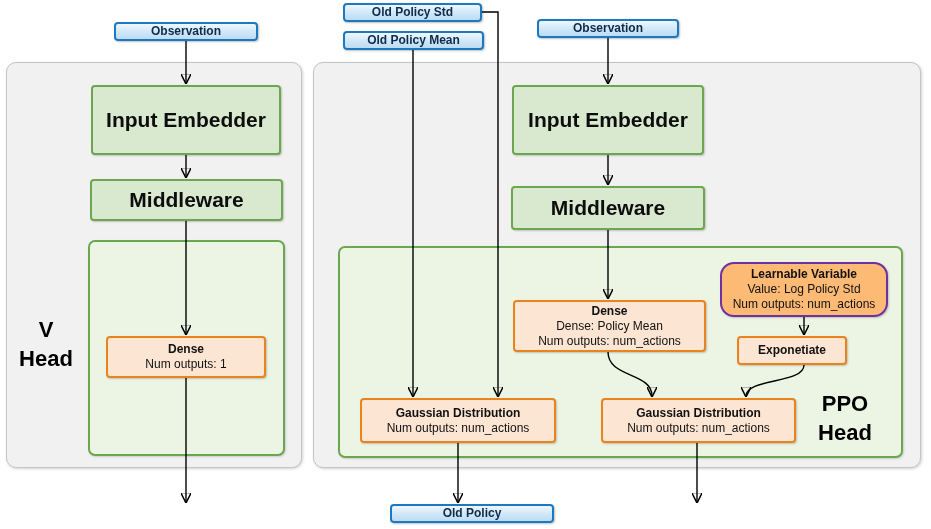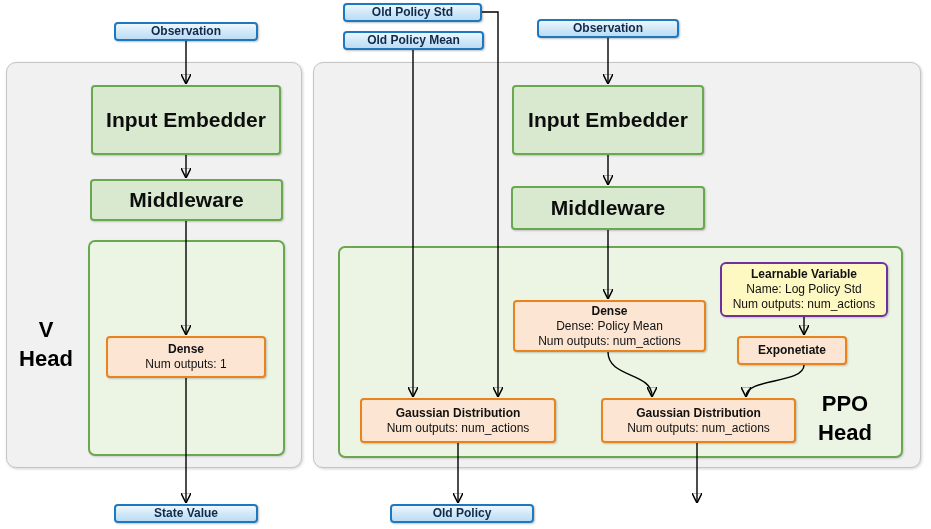--- a/index.html
+++ b/index.html
@@ -55,23 +55,23 @@
   }
   .op {
     background: #fce6d3;
     border: 2px solid #e8831d;
     border-radius: 4px;
     font-size: 12px;
     color: #111;
     box-shadow: 1px 1px 2px rgba(0,0,0,0.2);
   }
   .var {
-    background: #fef9c3;
+    background: #fdba74;
     border: 2px solid #7030a0;
-    border-radius: 6px;
+    border-radius: 14px;
     font-size: 12px;
     color: #111;
     box-shadow: 1px 1px 2px rgba(0,0,0,0.2);
   }
   .t-bold { font-weight: bold; }
   .head-label {
     position: absolute;
     font-weight: bold;
     font-size: 22px;
     color: #000;
@@ -109,23 +109,20 @@
 
   <div class="node layer" style="left:90px; top:179px; width:193px; height:42px;">
     <span>Middleware</span>
   </div>
 
   <div class="node op" style="left:106px; top:336px; width:160px; height:42px;">
     <div class="t-bold">Dense</div>
     <div>Num outputs: 1</div>
   </div>
 
-  <div class="node io" style="left:114px; top:504px; width:144px; height:19px;">
-    <span>State Value</span>
-  </div>
 
   <div class="panel" style="left:313px; top:62px; width:608px; height:406px;"></div>
 
   <div class="head-box" style="left:338px; top:246px; width:565px; height:212px;"></div>
 
   <div class="head-label" style="left:800px; top:390px; width:90px;">
     <div>PPO</div>
     <div>Head</div>
   </div>
 
@@ -150,39 +147,39 @@
   </div>
 
   <div class="node op" style="left:513px; top:300px; width:193px; height:52px;">
     <div class="t-bold">Dense</div>
     <div>Dense: Policy Mean</div>
     <div>Num outputs: num_actions</div>
   </div>
 
   <div class="node var" style="left:720px; top:262px; width:168px; height:55px;">
     <div class="t-bold">Learnable Variable</div>
-    <div>Name: Log Policy Std</div>
+    <div>Value: Log Policy Std</div>
     <div>Num outputs: num_actions</div>
   </div>
 
   <div class="node op" style="left:737px; top:336px; width:110px; height:29px;">
     <div class="t-bold">Exponetiate</div>
   </div>
 
   <div class="node op" style="left:360px; top:398px; width:196px; height:45px;">
     <div class="t-bold">Gaussian Distribution</div>
     <div>Num outputs: num_actions</div>
   </div>
 
   <div class="node op" style="left:601px; top:398px; width:195px; height:45px;">
     <div class="t-bold">Gaussian Distribution</div>
     <div>Num outputs: num_actions</div>
   </div>
 
-  <div class="node io" style="left:390px; top:504px; width:144px; height:19px;">
+  <div class="node io" style="left:390px; top:504px; width:164px; height:19px;">
     <span>Old Policy</span>
   </div>
 
 
   <svg class="edges" width="931" height="529" viewBox="0 0 931 529">
     <defs>
       <marker id="arrow" viewBox="0 0 10 10" refX="9" refY="5" markerWidth="7.5" markerHeight="7.5" orient="auto-start-reverse">
         <path d="M0,0 L10,5 L0,10 z" fill="#000" stroke="none"></path>
       </marker>
     </defs>

